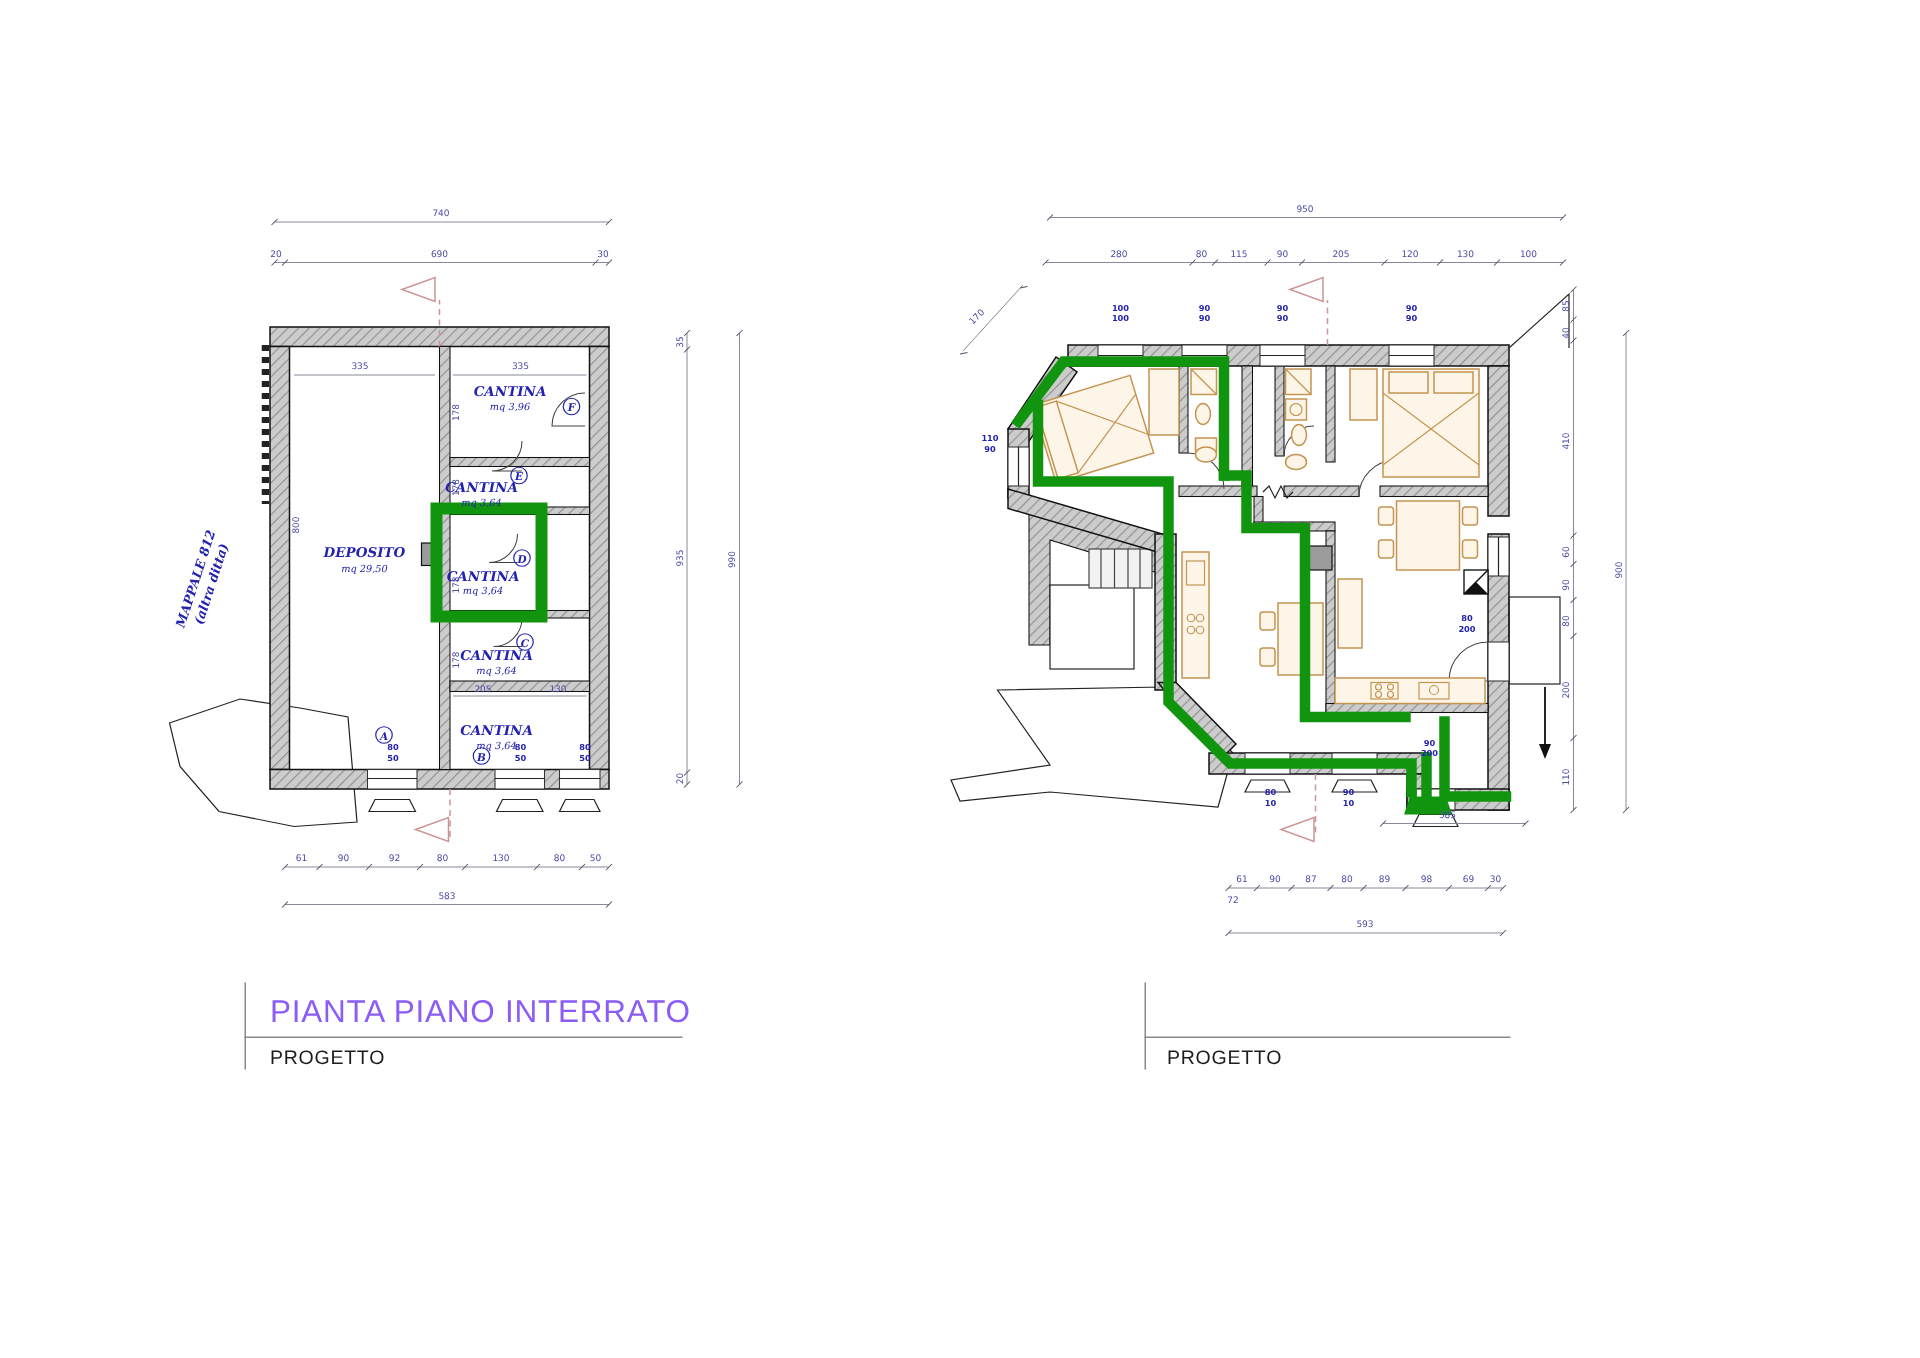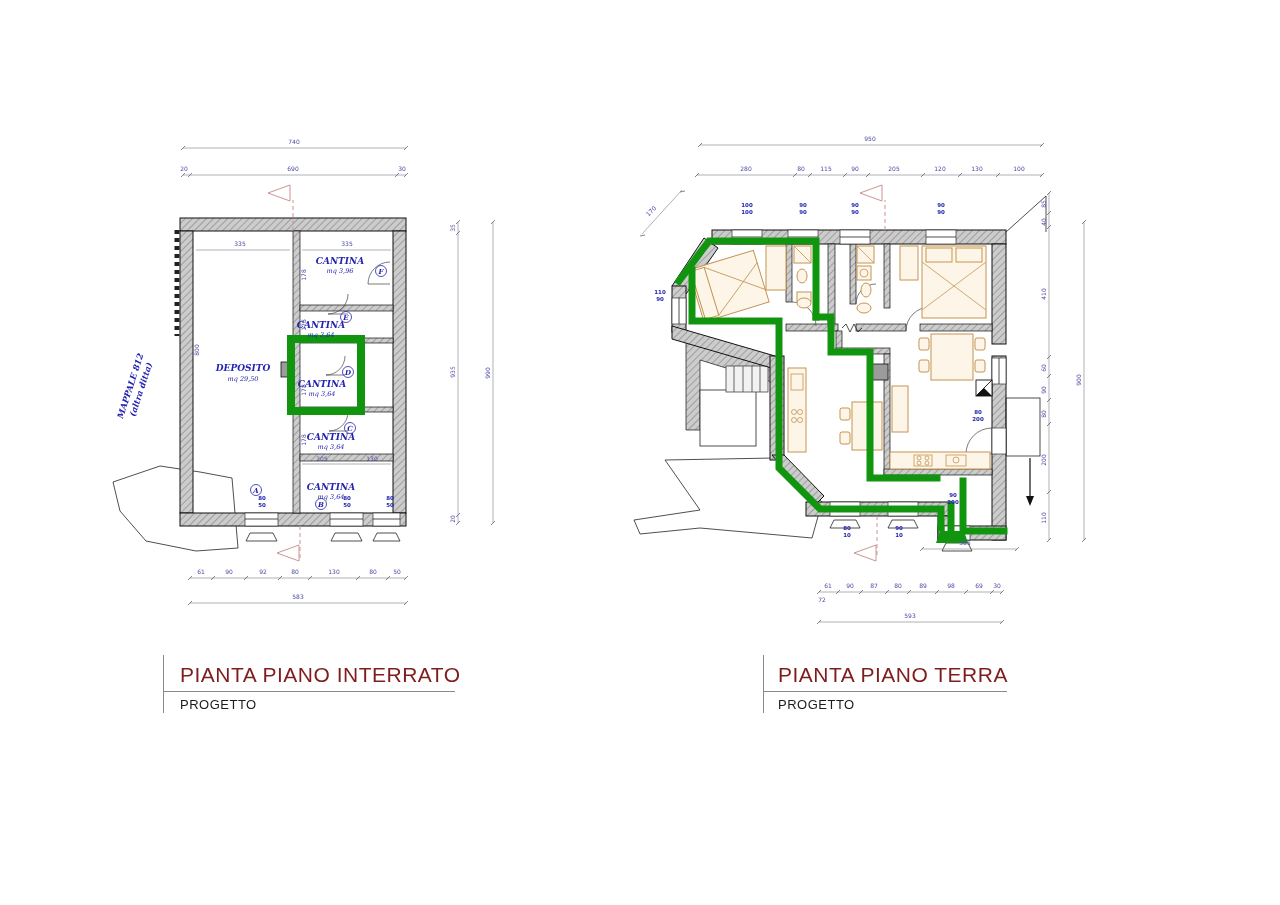--- a/index.html
+++ b/index.html
@@ -19,21 +19,21 @@
   .furn{stroke:#c49452;stroke-width:1;fill:#fdf6e8;}
   .furnl{stroke:#c49452;stroke-width:0.8;fill:none;}
   .pink{stroke:#cc9494;stroke-width:1;fill:none;}
   .pinkf{fill:none;stroke:#cc9494;stroke-width:1;}
   .wall{fill:url(#hw);stroke:#111;stroke-width:1;}
   .part{fill:url(#hw);stroke:#111;stroke-width:0.7;}
   .greenPath{stroke:#12950e;stroke-width:7;fill:none;stroke-linecap:square;stroke-linejoin:miter;}
   .titleblock{position:absolute;}
   .titleblock .vline{position:absolute;left:0;top:0;width:1px;height:58px;background:#8a8a8a;}
   .titleblock .hline{position:absolute;left:0;height:1px;background:#8a8a8a;}
-  .titleblock .big{position:absolute;font-size:21px;color:#7f1d1d;letter-spacing:0.5px;white-space:nowrap;}
+  .titleblock .big{position:absolute;font-size:21px;color:#8b5cf6;letter-spacing:0.5px;white-space:nowrap;}
   .titleblock .small{position:absolute;font-size:13px;color:#1c1c1c;letter-spacing:0.5px;text-align:right;}
 </style>
 </head>
 <body>
 
 <div id="canvas">
 <svg width="1280" height="905" viewBox="0 0 1280 905" xmlns="http://www.w3.org/2000/svg">
   <defs>
     <pattern id="hw" width="5" height="5" patternUnits="userSpaceOnUse" patternTransform="rotate(45)">
       <rect width="5" height="5" fill="#cccccc"></rect>
@@ -432,17 +432,16 @@
 
 
 <div class="titleblock" style="left:163px;top:655px;width:300px;height:60px;">
   <div class="vline"></div>
   <div class="big" style="left:17px;top:8px;">PIANTA PIANO INTERRATO</div>
   <div class="hline" style="top:36px;width:292px;"></div>
   <div class="small" style="left:17px;top:42px;">PROGETTO</div>
 </div>
 <div class="titleblock" style="left:763px;top:655px;width:260px;height:60px;">
   <div class="vline"></div>
-  <div class="big" style="left:15px;top:8px;">PIANTA PIANO TERRA</div>
   <div class="hline" style="top:36px;width:244px;"></div>
   <div class="small" style="left:15px;top:42px;">PROGETTO</div>
 </div>
 </div>
 
 </body></html>

